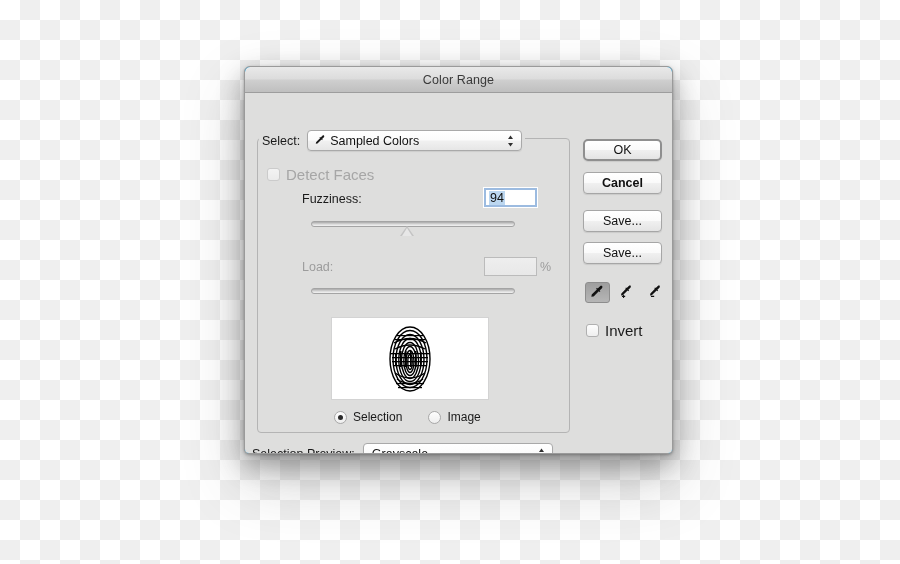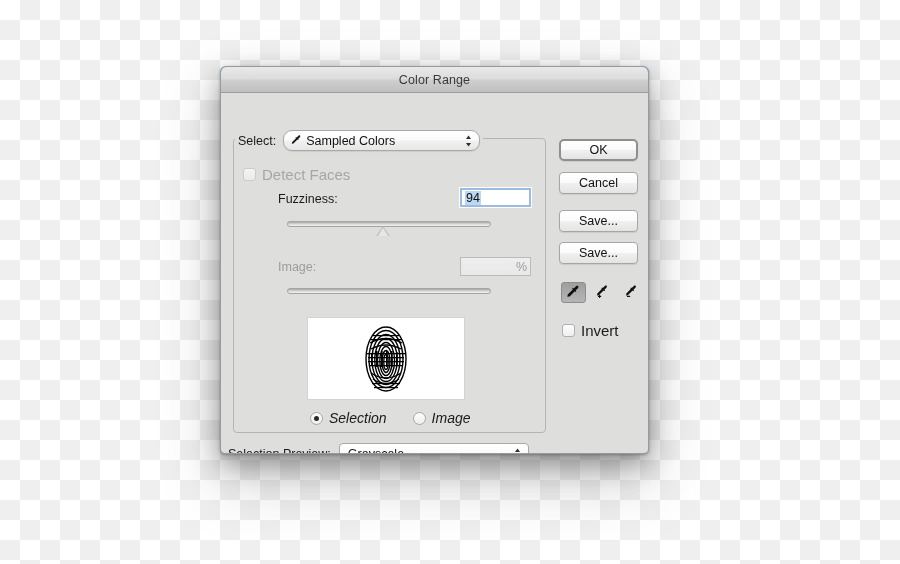--- a/index.html
+++ b/index.html
@@ -18,21 +18,21 @@
       linear-gradient(45deg, #efefef 25%, transparent 25%, transparent 75%, #efefef 75%),
       linear-gradient(45deg, #efefef 25%, transparent 25%, transparent 75%, #efefef 75%);
     background-size: 40px 40px;
     background-position: 0 0, 20px 20px;
     position: relative;
   }
 
   
   #dialog {
     position: absolute;
-    left: 220px;
+    left: 244px;
     top: 66px;
     width: 429px;
     height: 388px;
     border-radius: 6px 6px 5px 5px;
     background: #0ea5e9;
     box-shadow:
       0 10px 26px rgba(40,40,40,0.40),
       0 26px 60px rgba(60,60,60,0.26),
       0 1px 3px rgba(0,0,0,0.30);
     box-sizing: border-box;
@@ -93,21 +93,21 @@
     height: 21px;
     background: linear-gradient(to bottom, #ffffff 0%, #fbfbfb 48%, #f1f1f1 52%, #e6e6e6 100%);
     border: 1px solid #a9a9a9;
     border-radius: 4px;
     box-shadow: 0 1px 1px rgba(0,0,0,0.08);
     display: flex;
     align-items: center;
     position: relative;
     box-sizing: border-box;
   }
-  #select-popup { width: 197px; padding-left: 6px; border-radius: 9px; }
+  #select-popup { width: 215px; padding-left: 6px; }
   #select-popup-icon {
     width: 13px; height: 13px;
     margin-right: 3px;
     flex: none;
     display: block;
   }
   .popup-text {
     font-size: 12.5px;
     color: #111111;
     white-space: nowrap;
@@ -152,21 +152,21 @@
     left: 57px;
     top: 95px;
     width: 248px;
     display: flex;
     align-items: center;
   }
   .field-label { font-size: 12.5px; color: #1a1a1a; }
   .field-label.disabled { color: #9c9c9c; }
   #fuzz-label { position:absolute; left: 0; top: 4px; }
   .numfield {
-    width: 71px; height: 19px;
+    width: 53px; height: 19px;
     border: 1px solid #a0a0a0;
     background: #ffffff;
     box-sizing: border-box;
     display: flex;
     align-items: center;
     padding-left: 3px;
     position: absolute;
   }
   #fuzz-field {
     left: 182px; top: 0;
@@ -273,21 +273,21 @@
   .radio.on::after {
     content: "";
     position: absolute;
     left: 3px; top: 3px;
     width: 5px; height: 5px;
     border-radius: 50%;
     background: #2b2b2b;
   }
   #radio-selection { display:flex; align-items:center; margin-right: 26px; }
   #radio-image { display:flex; align-items:center; }
-  .radio-label { font-size: 14px; color: #1a1a1a; font-style: italic; }
+  .radio-label { font-size: 12px; color: #1a1a1a; }
 
   
   .pbtn {
     position: absolute;
     left: 338px;
     width: 79px;
     height: 22px;
     border: 1px solid #a6a6a6;
     border-radius: 4px;
     background: linear-gradient(to bottom, #ffffff 0%, #fafafa 48%, #f0f0f0 52%, #e4e4e4 100%);
@@ -296,21 +296,21 @@
     align-items: center;
     justify-content: center;
     box-sizing: border-box;
   }
   .pbtn span { font-size: 12.5px; color: #111111; }
   #btn-ok {
     top: 46px;
     border: 2px solid #8f8f8f;
     border-radius: 5px;
   }
-  #btn-cancel { top: 79px; }
+  #btn-cancel { top: 79px; font-weight: bold; }
   #btn-load { top: 117px; }
   #btn-save { top: 149px; }
 
   #droppers {
     position: absolute;
     left: 340px;
     top: 189px;
     display: flex;
     align-items: center;
   }
@@ -390,21 +390,21 @@
         <span id="fuzz-value">94</span>
       </div>
     </div>
 
     <div class="slider" id="slider-fuzz">
       <div class="slider-track"></div>
       <div class="slider-thumb" style="left:89px;"></div>
     </div>
 
     <div id="range-row">
-      <span id="range-label" class="field-label disabled">Image:</span>
+      <span id="range-label" class="field-label disabled">Load:</span>
       <div class="numfield" id="range-field">
         <span style="font-size:12.5px;color:#9c9c9c;"></span>
       </div>
       <span id="range-pct">%</span>
     </div>
 
     <div class="slider" id="slider-range">
       <div class="slider-track"></div>
     </div>
 

